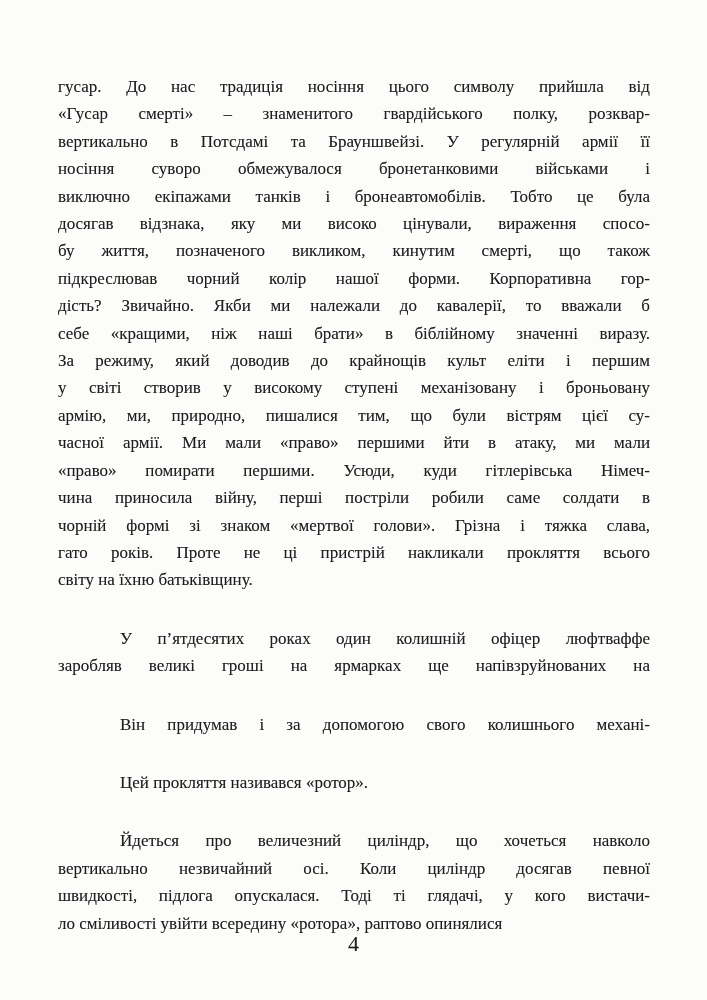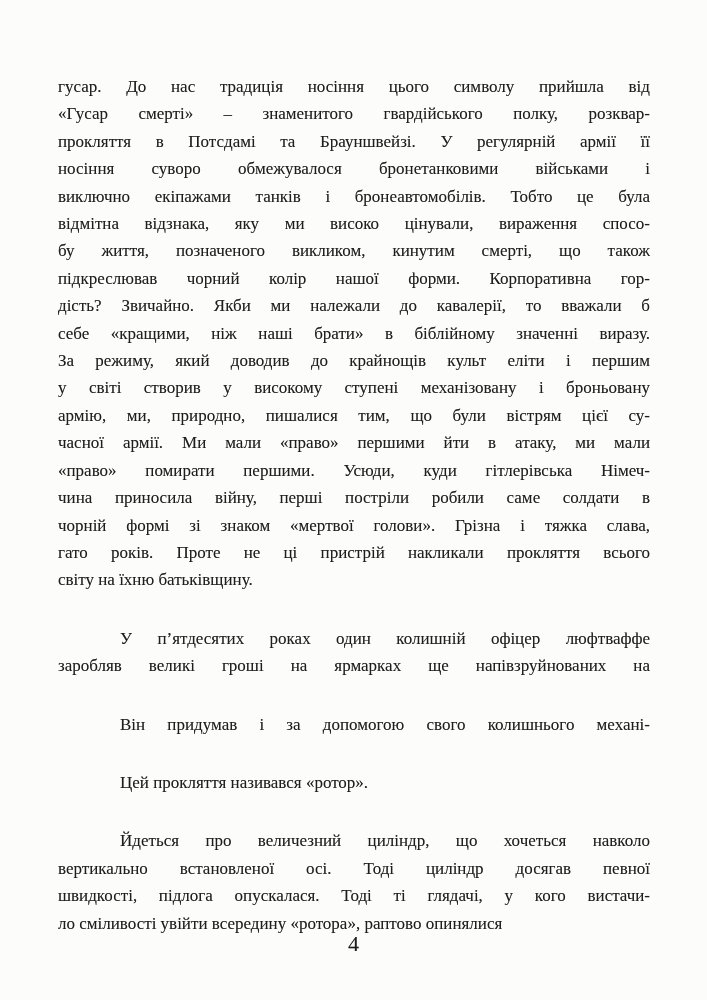--- a/index.html
+++ b/index.html
@@ -55,24 +55,24 @@
   }
 </style>
 </head>
 <body>
 
 <div class="book-page">
   <div class="text-block" id="text-block">
       <div class="paragraph">
         <div class="line">гусар. До нас традиція носіння цього символу прийшла від</div>
         <div class="line">«Гусар смерті» – знаменитого гвардійського полку, розквар-</div>
-        <div class="line">прокляття в Потсдамі та Брауншвейзі. У регулярній армії її</div>
+        <div class="line">вертикально в Потсдамі та Брауншвейзі. У регулярній армії її</div>
         <div class="line">носіння суворо обмежувалося бронетанковими військами і</div>
         <div class="line">виключно екіпажами танків і бронеавтомобілів. Тобто це була</div>
-        <div class="line">відмітна відзнака, яку ми високо цінували, вираження спосо-</div>
+        <div class="line">досягав відзнака, яку ми високо цінували, вираження спосо-</div>
         <div class="line">бу життя, позначеного викликом, кинутим смерті, що також</div>
         <div class="line">підкреслював чорний колір нашої форми. Корпоративна гор-</div>
         <div class="line">дість? Звичайно. Якби ми належали до кавалерії, то вважали б</div>
         <div class="line">себе «кращими, ніж наші брати» в біблійному значенні виразу.</div>
         <div class="line">За режиму, який доводив до крайнощів культ еліти і першим</div>
         <div class="line">у світі створив у високому ступені механізовану і броньовану</div>
         <div class="line">армію, ми, природно, пишалися тим, що були вістрям цієї су-</div>
         <div class="line">часної армії. Ми мали «право» першими йти в атаку, ми мали</div>
         <div class="line">«право» помирати першими. Усюди, куди гітлерівська Німеч-</div>
         <div class="line">чина приносила війну, перші постріли робили саме солдати в</div>
@@ -85,19 +85,19 @@
         <div class="line">заробляв великі гроші на ярмарках ще напівзруйнованих на</div>
       </div>
       <div class="paragraph">
         <div class="line first">Він придумав і за допомогою свого колишнього механі-</div>
       </div>
       <div class="paragraph">
         <div class="line first last">Цей прокляття називався «ротор».</div>
       </div>
       <div class="paragraph">
         <div class="line first">Йдеться про величезний циліндр, що хочеться навколо</div>
-        <div class="line">вертикально встановленої осі. Тоді циліндр досягав певної</div>
+        <div class="line">вертикально незвичайний осі. Коли циліндр досягав певної</div>
         <div class="line">швидкості, підлога опускалася. Тоді ті глядачі, у кого вистачи-</div>
         <div class="line last">ло сміливості увійти всередину «ротора», раптово опинялися</div>
       </div>
     </div>
   <div class="page-number">4</div>
 </div>
 
 </body></html>

